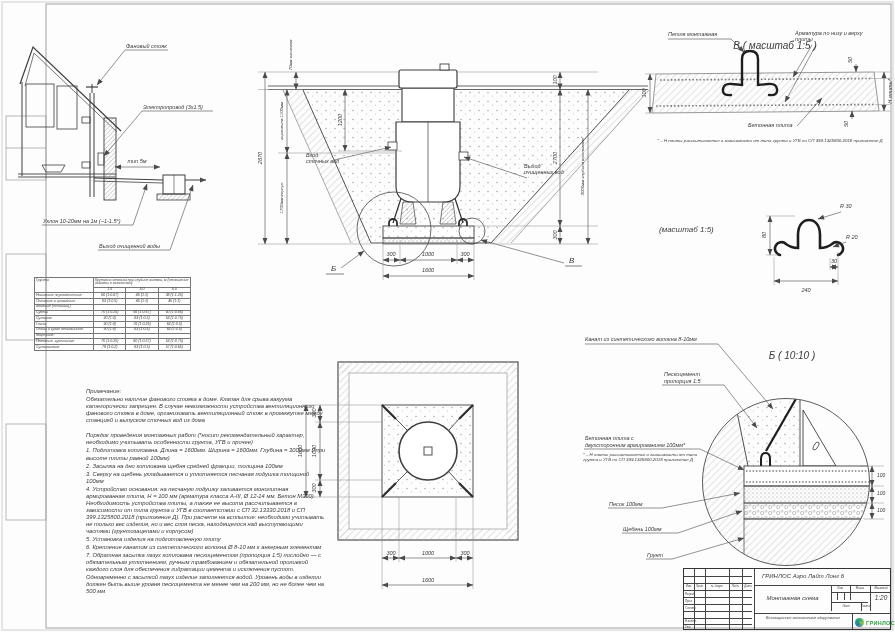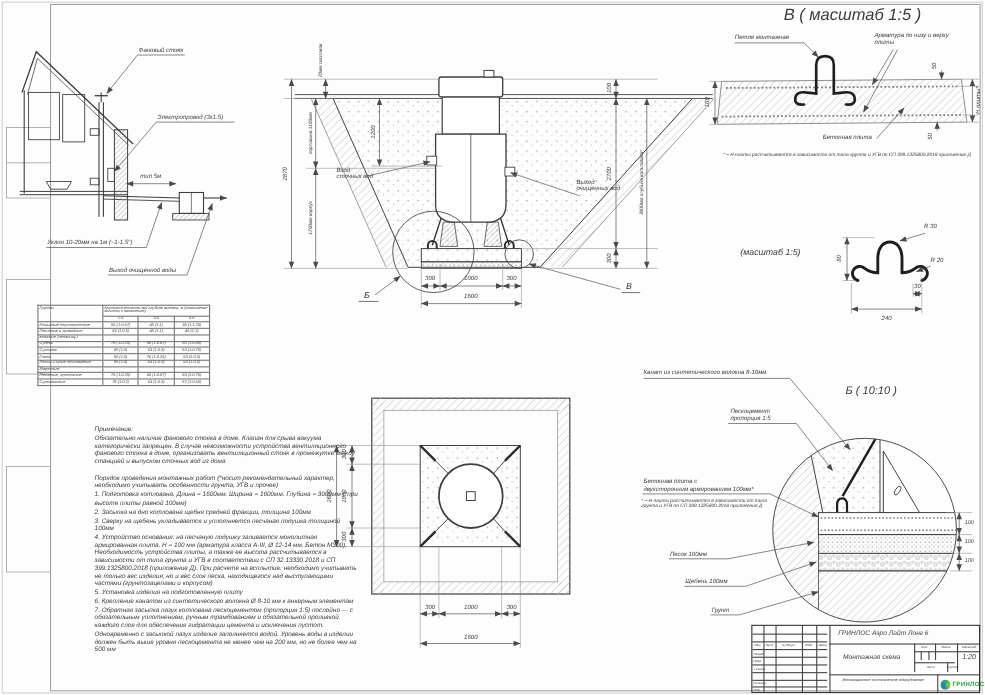--- a/index.html
+++ b/index.html
@@ -6,21 +6,21 @@
   #sheet{position:relative;width:895px;height:632px;background:#fdfdfd;overflow:hidden;
          font-family:"Liberation Sans","DejaVu Sans",sans-serif;}
   svg{position:absolute;left:0;top:0;}
   .lb{position:absolute;font:italic 5.5px/1.15 "Liberation Sans","DejaVu Sans",sans-serif;
       color:#3b3b3b;white-space:nowrap;}
   .rot{transform:translate(-50%,-50%) rotate(-90deg);}
   .ctr{transform:translate(-50%,-50%);}
   .wrap{white-space:normal;}
   .sm{font-size:5px;}
   .xs{font-size:4.4px;}
-  .t9{font-size:15px;}
+  .t9{font-size:10px;margin-top:32px;}
   .t8{font-size:8px;}
   .t10{font-size:10px;}
   
   #soilTable{position:absolute;left:34px;top:277px;width:157px;border-collapse:collapse;
       font:italic 3.6px/1.05 "Liberation Sans","DejaVu Sans",sans-serif;color:#444;}
   #soilTable td,#soilTable th{border:0.5px solid #777;padding:0.5px 1px;font-weight:normal;text-align:left;vertical-align:top;}
   #soilTable .num{text-align:center;}
   
   #notes{position:absolute;left:86px;top:388px;width:240px;
       font:italic 5.8px/1.22 "Liberation Sans","DejaVu Sans",sans-serif;color:#3b3b3b;}
@@ -372,21 +372,21 @@
 <div class="lb t9 ctr" style="left:775px;top:14px">В ( масштаб 1:5 )</div>
 <div class="lb" style="left:668px;top:31px">Петля монтажная</div>
 <div class="lb wrap" style="left:795px;top:30px;width:75px">Арматура по низу и верху плиты</div>
 <div class="lb" style="left:748px;top:122px">Бетонная плита</div>
 <div class="lb rot" style="left:644px;top:93px">100</div>
 <div class="lb rot" style="left:850px;top:60px">50</div>
 <div class="lb rot" style="left:846px;top:124px">50</div>
 <div class="lb rot" style="left:890px;top:91px">Н плиты*</div>
 <div class="lb wrap xs" style="left:655px;top:138px;width:230px;text-align:center">* – Н плиты рассчитывается в зависимости от типа грунта и УГВ по СП 399.1325800.2018 приложение Д</div>
 
-<div class="lb t8" style="left:673px;top:225px">(масштаб 1:5)</div>
+<div class="lb t8" style="left:659px;top:225px">(масштаб 1:5)</div>
 <div class="lb" style="left:840px;top:203px">R 30</div>
 <div class="lb" style="left:846px;top:234px">R 20</div>
 <div class="lb rot" style="left:764px;top:235px">80</div>
 <div class="lb ctr" style="left:834px;top:261px">30</div>
 <div class="lb ctr" style="left:806px;top:290px">240</div>
 
 <div class="lb" style="left:585px;top:336px">Канат из синтетического волокна 8-10мм</div>
 <div class="lb t10 ctr" style="left:792px;top:356px">Б ( 10:10 )</div>
 <div class="lb" style="left:664px;top:371px">Пескоцемент</div>
 <div class="lb" style="left:664px;top:378px">пропорция 1:5</div>

